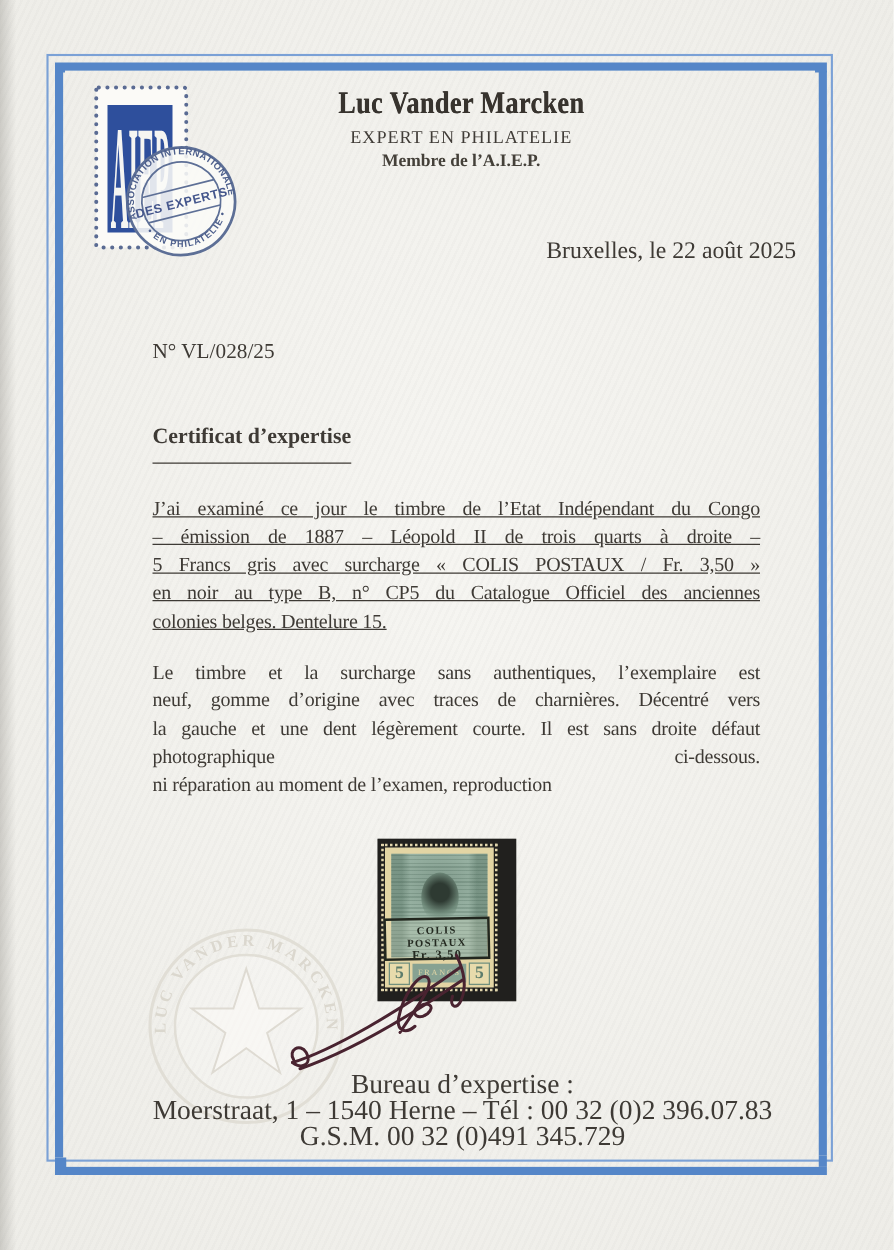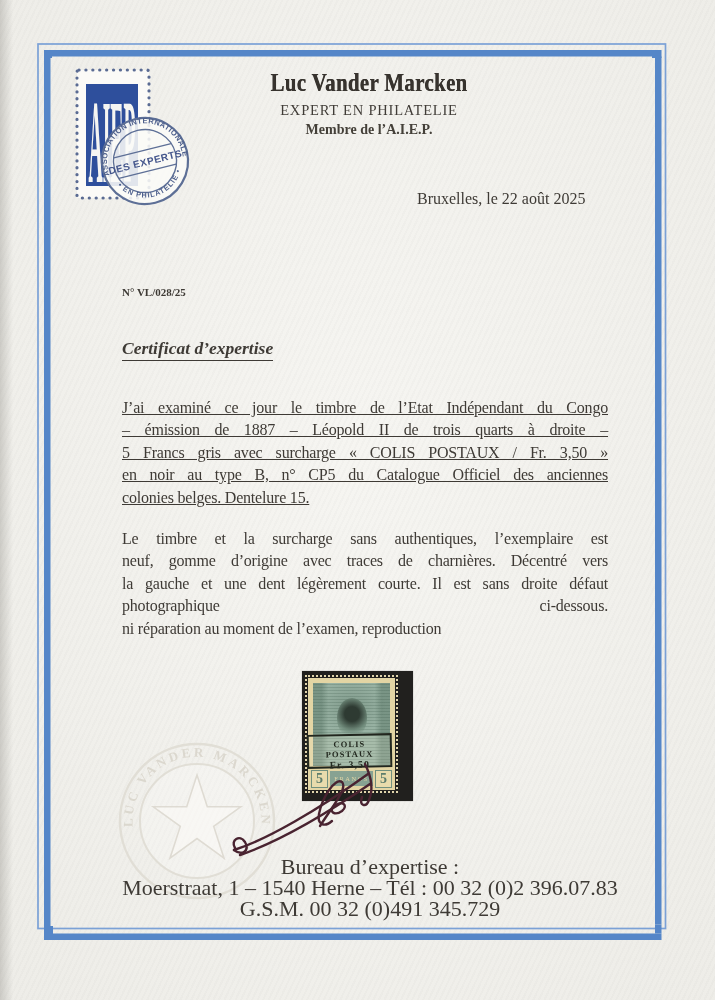--- a/index.html
+++ b/index.html
@@ -13,24 +13,24 @@
   .page::before{content:"";position:absolute;left:0;top:0;bottom:0;width:13px;
         background:linear-gradient(90deg, rgba(140,138,132,0.35), rgba(140,138,132,0));pointer-events:none;}
   svg{position:absolute;}
   .border-frame{left:0;top:0;}
   
   .letterhead{position:absolute;left:238px;top:68px;width:262px;text-align:center;}
   .lh-name{font-size:25px;font-weight:bold;color:#37332e;transform:scaleX(0.83);transform-origin:50% 50%;
            text-shadow:0.4px 0 0 currentColor;letter-spacing:0.5px;line-height:30px;}
   .lh-title{font-size:14.5px;letter-spacing:0.8px;margin-top:4px;color:#403c37;}
   .lh-member{font-size:14px;margin-top:3px;color:#444039;font-weight:bold;}
-  .date{position:absolute;left:417px;top:190px;font-size:16px;}
-  .refno{position:absolute;left:122px;top:286px;font-size:11px;font-weight:bold;}
+  .date{position:absolute;left:437px;top:190px;font-size:19px;}
+  .refno{position:absolute;left:122px;top:271px;font-size:17px;}
   .heading{position:absolute;left:122px;top:338px;font-size:17.5px;font-weight:bold;}
-  .heading span{display:inline-block;border-bottom:1.6px solid currentColor;padding-bottom:1px;font-style:italic;}
+  .heading span{display:inline-block;border-bottom:1.6px solid currentColor;padding-bottom:11px;}
   .para{position:absolute;left:122px;width:486px;font-size:16px;letter-spacing:-0.2px;line-height:22.4px;}
   .p1{top:397px;text-decoration:underline;}
   .p2{top:528px;}
   .jline{text-align:justify;text-align-last:justify;white-space:normal;}
   .para .jline:last-child{text-align-last:left;}
   
   .photo{position:absolute;left:302px;top:671px;width:111px;height:130px;
          background:var(--stamp-black,#21201e);box-shadow:0 0 1px rgba(0,0,0,.4);}
   .stamp{position:absolute;left:6px;top:7px;width:87px;height:112px;
          background:var(--stamp-cream,#e3d5a4);

